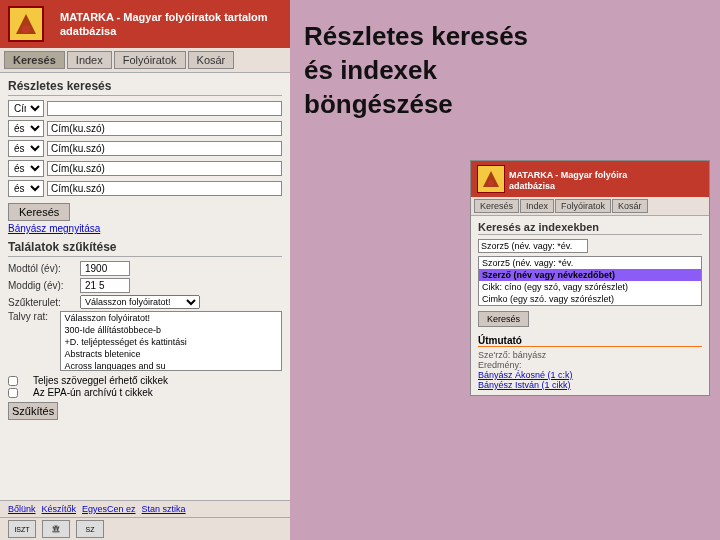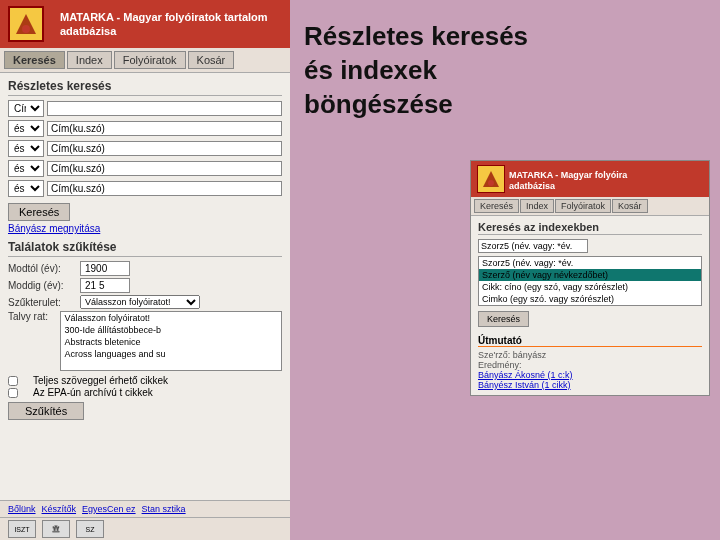--- a/index.html
+++ b/index.html
@@ -167,21 +167,21 @@
       margin-bottom: 1px;
     }
     .checkbox-row input[type="checkbox"] {
       width: 10px;
       height: 10px;
     }
 
     .szukites-btn {
       background: #d0c8c0;
       border: 1px solid #888;
-      padding: 2px 16px;
+      padding: 2px 3px;
       font-size: 11px;
       cursor: pointer;
       margin-top: 3px;
     }
 
     .bottom-nav {
       display: flex;
       gap: 6px;
       padding: 3px 8px;
       font-size: 9px;
@@ -312,21 +312,22 @@
       border: 1px solid #888;
       background: #fff;
       font-size: 9px;
       width: 100%;
       margin-bottom: 3px;
     }
     .mini-dropdown div {
       padding: 1px 3px;
     }
     .mini-dropdown div.selected {
-      background: #0f766e;
+      background: #8b5cf6;
+      font-weight: bold;
     }
     .mini-btn {
       background: #d0c8c0;
       border: 1px solid #888;
       padding: 2px 8px;
       font-size: 9px;
       cursor: pointer;
       margin-top: 2px;
       margin-bottom: 4px;
     }
@@ -444,20 +445,21 @@
         <select style="font-size:9px;width:120px;">
           <option>Válasszon folyóiratot!</option>
         </select>
       </div>
 
       <div class="folyoirat-label-row">
         <span class="folyoirat-label">Talvy rat:</span>
         <div class="folyoirat-list">
           <div>Válasszon folyóiratot!</div>
           <div class="selected">300-Ide állítástöbbece-b</div>
+          <div>+D. teljéptességet és kattintási</div>
           <div>Abstracts bletenice</div>
           <div>Across languages and su</div>
         </div>
       </div>
 
       <div class="checkbox-row">
         <input type="checkbox" style="">
         <span>Teljes szöveggel érhető cikkek</span>
       </div>
       <div class="checkbox-row">

